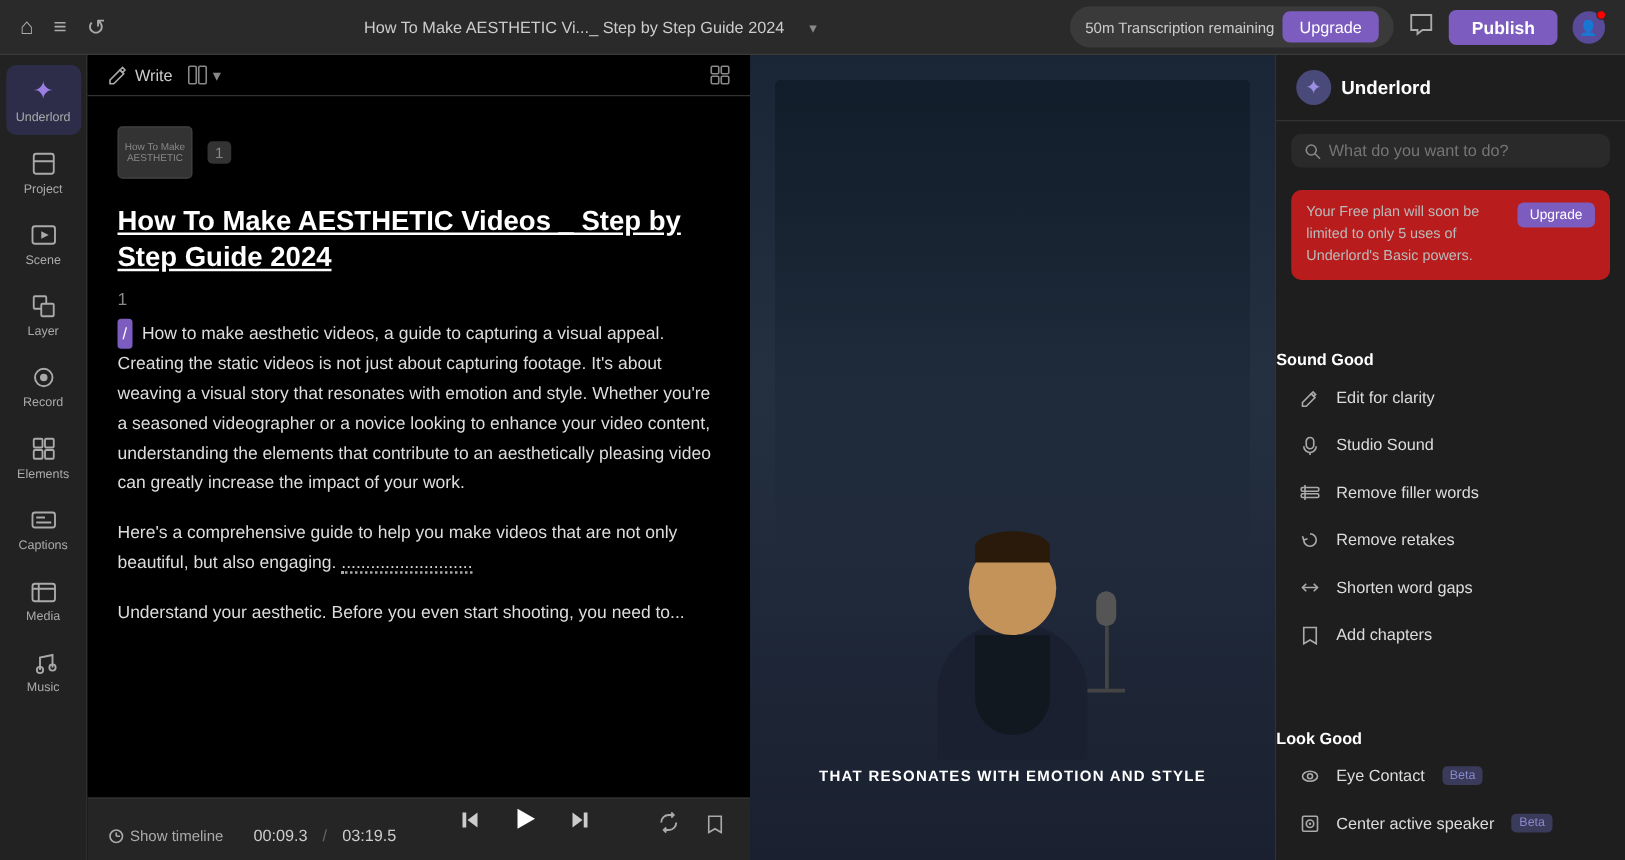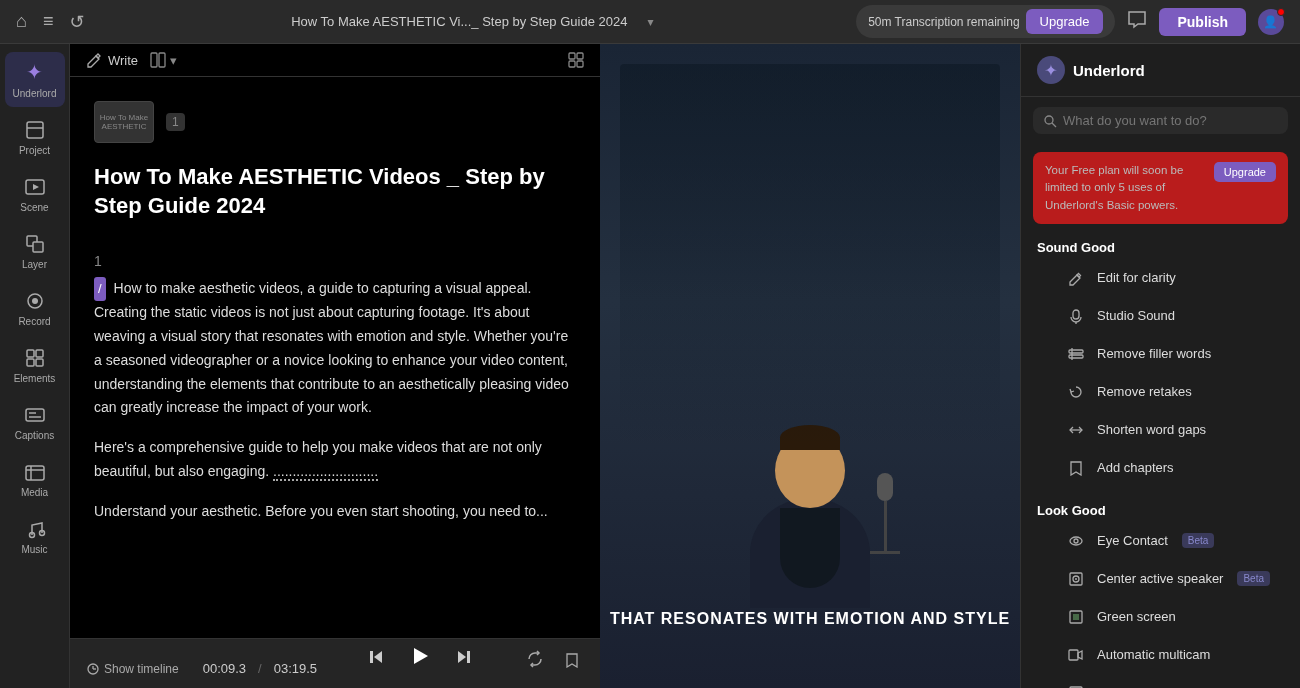--- a/index.html
+++ b/index.html
@@ -23,53 +23,53 @@
     
     .left-sidebar { width: 70px; background: #222; border-right: 1px solid #333; display: flex; flex-direction: column; align-items: center; padding-top: 8px; gap: 4px; flex-shrink: 0; }
     .sidebar-item { display: flex; flex-direction: column; align-items: center; padding: 8px 4px; cursor: pointer; border-radius: 8px; width: 60px; gap: 4px; }
     .sidebar-item-label { font-size: 10px; color: #aaa; text-align: center; }
     .sidebar-icon { font-size: 20px; color: #aaa; }
 
     
     .editor-panel { width: 530px; background: #000000; display: flex; flex-direction: column; flex-shrink: 0; }
     .editor-toolbar { display: flex; align-items: center; padding: 8px 16px; border-bottom: 1px solid #333; gap: 12px; }
     .editor-content { flex: 1; overflow-y: auto; padding: 24px 24px; }
-    .doc-title { font-size: 22px; font-weight: 700; color: #fff; margin-bottom: 33px; line-height: 1.3; }
+    .doc-title { font-size: 22px; font-weight: 700; color: #fff; margin-bottom: 11px; line-height: 1.3; text-decoration: underline; }
     .section-num { color: #888; font-size: 14px; margin-bottom: 8px; }
     .editor-text { font-size: 14px; line-height: 1.7; color: #ddd; }
     @keyframes blink { 0%,50% { opacity:1; } 51%,100% { opacity:0; } }
     .dotted-underline { border-bottom: 2px dotted #aaa; }
 
     
     .playback { height: 50px; background: #252525; border-top: 1px solid #333; display: flex; align-items: flex-end; padding: 12px 16px; gap: 12px; }
     .playback-time { font-size: 13px; color: #ccc; margin-top: 16px; }
     .playback-btn { background: none; border: none; color: #ccc; cursor: pointer; font-size: 16px; padding: 4px; }
     .play-btn { background: none; border: none; color: #fff; cursor: pointer; font-size: 20px; padding: 4px; }
     .timeline-btn { background: none; border: none; color: #aaa; cursor: pointer; font-size: 12px; display: flex; align-items: center; gap: 4px; margin-left: auto; }
 
     
     .video-panel { flex: 1; background: #111; display: flex; align-items: center; justify-content: center; position: relative; }
     .video-placeholder { width: 100%; height: 100%; background: linear-gradient(135deg, #1a2a3a 0%, #2a3a4a 50%, #1a2a3a 100%); display: flex; align-items: flex-end; justify-content: center; position: relative; overflow: hidden; }
-    .video-caption { position: absolute; bottom: 60px; left: 50%; transform: translateX(-50%); font-size: 16px; font-weight: 700; color: #fff; text-align: center; letter-spacing: 1px; white-space: nowrap; }
+    .video-caption { position: absolute; bottom: 60px; left: 50%; transform: translateX(-50%); font-size: 12px; font-weight: 700; color: #fff; text-align: center; letter-spacing: 1px; white-space: nowrap; }
 
     
     .right-panel { width: 280px; background: #1e1e1e; border-left: 1px solid #333; display: flex; flex-direction: column; flex-shrink: 0; overflow-y: auto; }
     .underlord-header { display: flex; align-items: center; gap: 8px; padding: 12px 16px; border-bottom: 1px solid #333; }
     .underlord-avatar { width: 28px; height: 28px; background: #4a4a7a; border-radius: 50%; display: flex; align-items: center; justify-content: center; font-size: 14px; }
     .underlord-title { font-size: 15px; font-weight: 600; color: #fff; }
 
     .search-box { margin: 10px 12px; background: #2a2a2a; border-radius: 8px; display: flex; align-items: center; padding: 6px 10px; gap: 6px; }
     .search-input { background: none; border: none; color: #ec4899; font-size: 13px; flex: 1; outline: none; }
 
     .upgrade-notice { margin: 8px 12px; background: #b91c1c; border-radius: 8px; padding: 10px 12px; font-size: 12px; color: #aaa; line-height: 1.5; display: flex; flex-direction: column; gap: 6px; }
     .upgrade-notice-row { display: flex; justify-content: space-between; align-items: flex-start; }
     .upgrade-notice-btn { background: #7c5cbf; color: #fff; border: none; border-radius: 5px; padding: 4px 10px; font-size: 11px; cursor: pointer; white-space: nowrap; }
 
-    .section-title { padding: 8px 16px 4px; font-size: 13px; font-weight: 600; color: #fff; }
-    .feature-item { display: flex; align-items: center; gap: 10px; padding: 8px 16px; cursor: pointer; margin-left: 28px; }
+    .section-title { padding: 8px 0 4px; font-size: 13px; font-weight: 600; color: #fff; margin-top: 40px; }
+    .feature-item { display: flex; align-items: center; gap: 10px; padding: 8px 16px; cursor: pointer; }
     .feature-icon { width: 22px; height: 22px; display: flex; align-items: center; justify-content: center; color: #aaa; font-size: 15px; flex-shrink: 0; }
     .feature-label { font-size: 13px; color: #ddd; }
     .beta-badge { background: #3a3a5a; color: #8888cc; font-size: 10px; padding: 2px 6px; border-radius: 4px; margin-left: 4px; }
 
     .divider { height: 1px; background: #333; margin: 4px 0; }
   </style>
 </head>
 <body>
 
 <div class="topbar">

